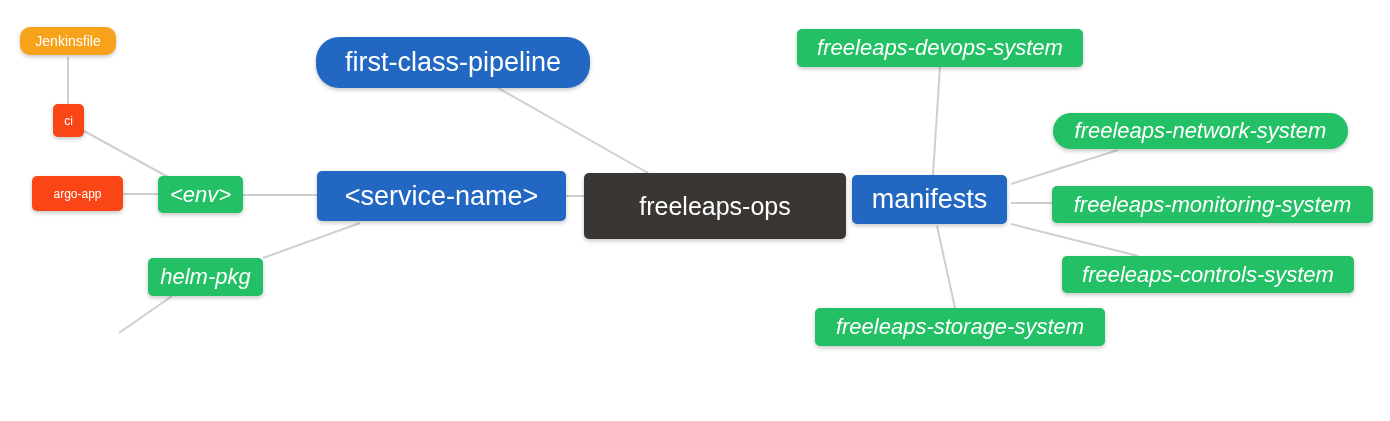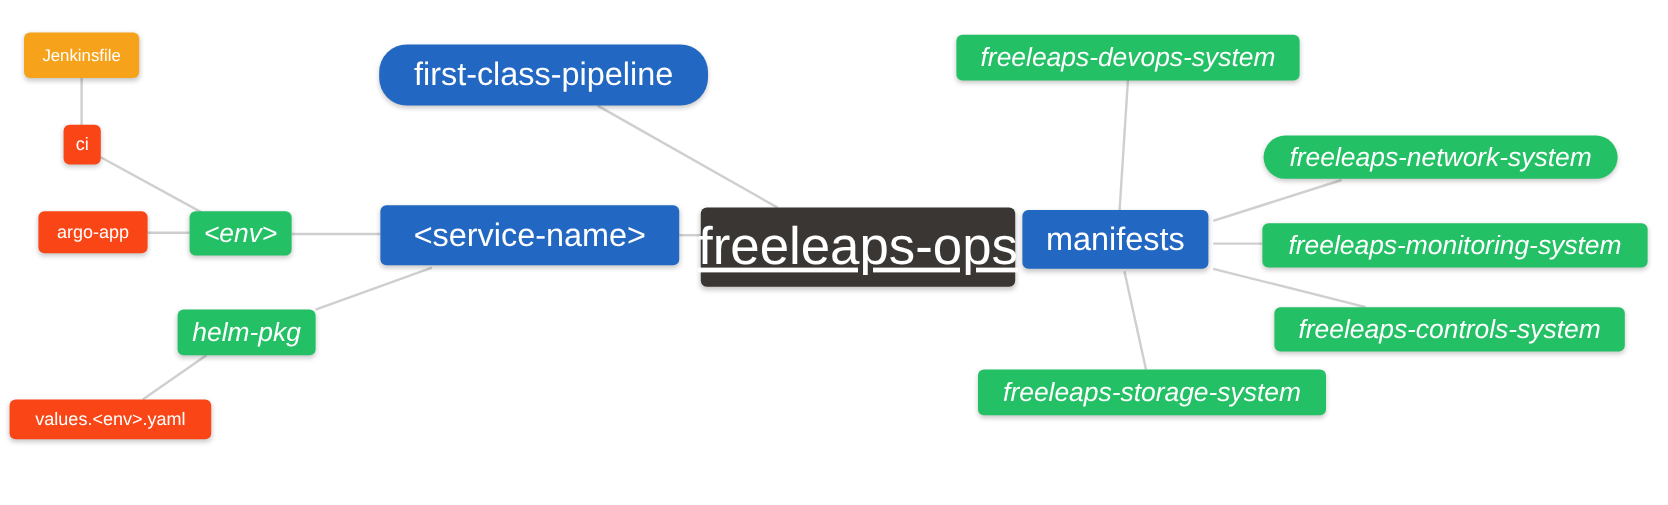--- a/index.html
+++ b/index.html
@@ -15,24 +15,24 @@
     position:absolute;display:flex;align-items:center;justify-content:center;
     color:#ffffff;border-radius:5px;text-align:center;white-space:nowrap;
     box-shadow:0 2px 4px rgba(0,0,0,0.22);
     cursor:pointer;line-height:1;
   }
   .c-blue{background:#2267c1;}
   .c-green{background:#23c065;font-style:italic;}
   .c-orange{background:#f7a21b;}
   .c-red{background:#fa4616;}
   .c-dark{background:#3a3633;}
-  .size-s{font-size:15px;}
+  .size-s{font-size:12px;}
   .size-m{font-size:22px;}
   .size-l{font-size:27px;}
-  .size-xl{font-size:44px;text-decoration:underline;}
+  .size-xl{font-size:25px;}
 </style>
 </head>
 <body>
 
 <div id="canvas">
 
   <svg class="edges">
     <line x1="68" y1="57" x2="68" y2="104"></line>
     <line x1="84" y1="131" x2="168" y2="177"></line>
     <line x1="123" y1="194" x2="158" y2="194"></line>
@@ -41,21 +41,21 @@
     <line x1="498" y1="88" x2="648" y2="173"></line>
     <line x1="360" y1="223" x2="263" y2="258"></line>
     <line x1="172" y1="296" x2="119" y2="333"></line>
     <line x1="940" y1="66" x2="933" y2="175"></line>
     <line x1="1011" y1="184" x2="1118" y2="150"></line>
     <line x1="1011" y1="203" x2="1052" y2="203"></line>
     <line x1="1011" y1="224" x2="1138" y2="256"></line>
     <line x1="937" y1="226" x2="955" y2="308"></line>
   </svg>
 
-  <div class="node c-orange size-s" style="left:20px;top:27px;width:96px;height:38px;font-size:14px;">Jenkinsfile</div>
+  <div class="node c-orange size-s" style="left:20px;top:27px;width:96px;height:28px;font-size:14px;border-radius:10px;">Jenkinsfile</div>
 
   <div class="node c-red size-s" style="left:53px;top:104px;width:31px;height:33px;">ci</div>
 
   <div class="node c-red size-s" style="left:32px;top:176px;width:91px;height:35px;">argo-app</div>
 
   <div class="node c-green size-m" style="left:158px;top:176px;width:85px;height:37px;">&lt;env&gt;</div>
 
   <div class="node c-blue size-l" style="left:316px;top:37px;width:274px;height:51px;border-radius:23px;">first-class-pipeline</div>
 
   <div class="node c-blue size-l" style="left:317px;top:171px;width:249px;height:50px;">&lt;service-name&gt;</div>
@@ -69,15 +69,14 @@
   <div class="node c-green size-m" style="left:1053px;top:113px;width:295px;height:36px;border-radius:18px;">freeleaps-network-system</div>
 
   <div class="node c-green size-m" style="left:1052px;top:186px;width:321px;height:37px;">freeleaps-monitoring-system</div>
 
   <div class="node c-green size-m" style="left:1062px;top:256px;width:292px;height:37px;">freeleaps-controls-system</div>
 
   <div class="node c-green size-m" style="left:815px;top:308px;width:290px;height:38px;">freeleaps-storage-system</div>
 
   <div class="node c-green size-m" style="left:148px;top:258px;width:115px;height:38px;">helm-pkg</div>
 
-  <div class="node c-red size-s" style="left:8px;top:333px;width:168px;height:33px;">values.&lt;env&gt;.yaml</div>
 
 </div>
 
 </body></html>

